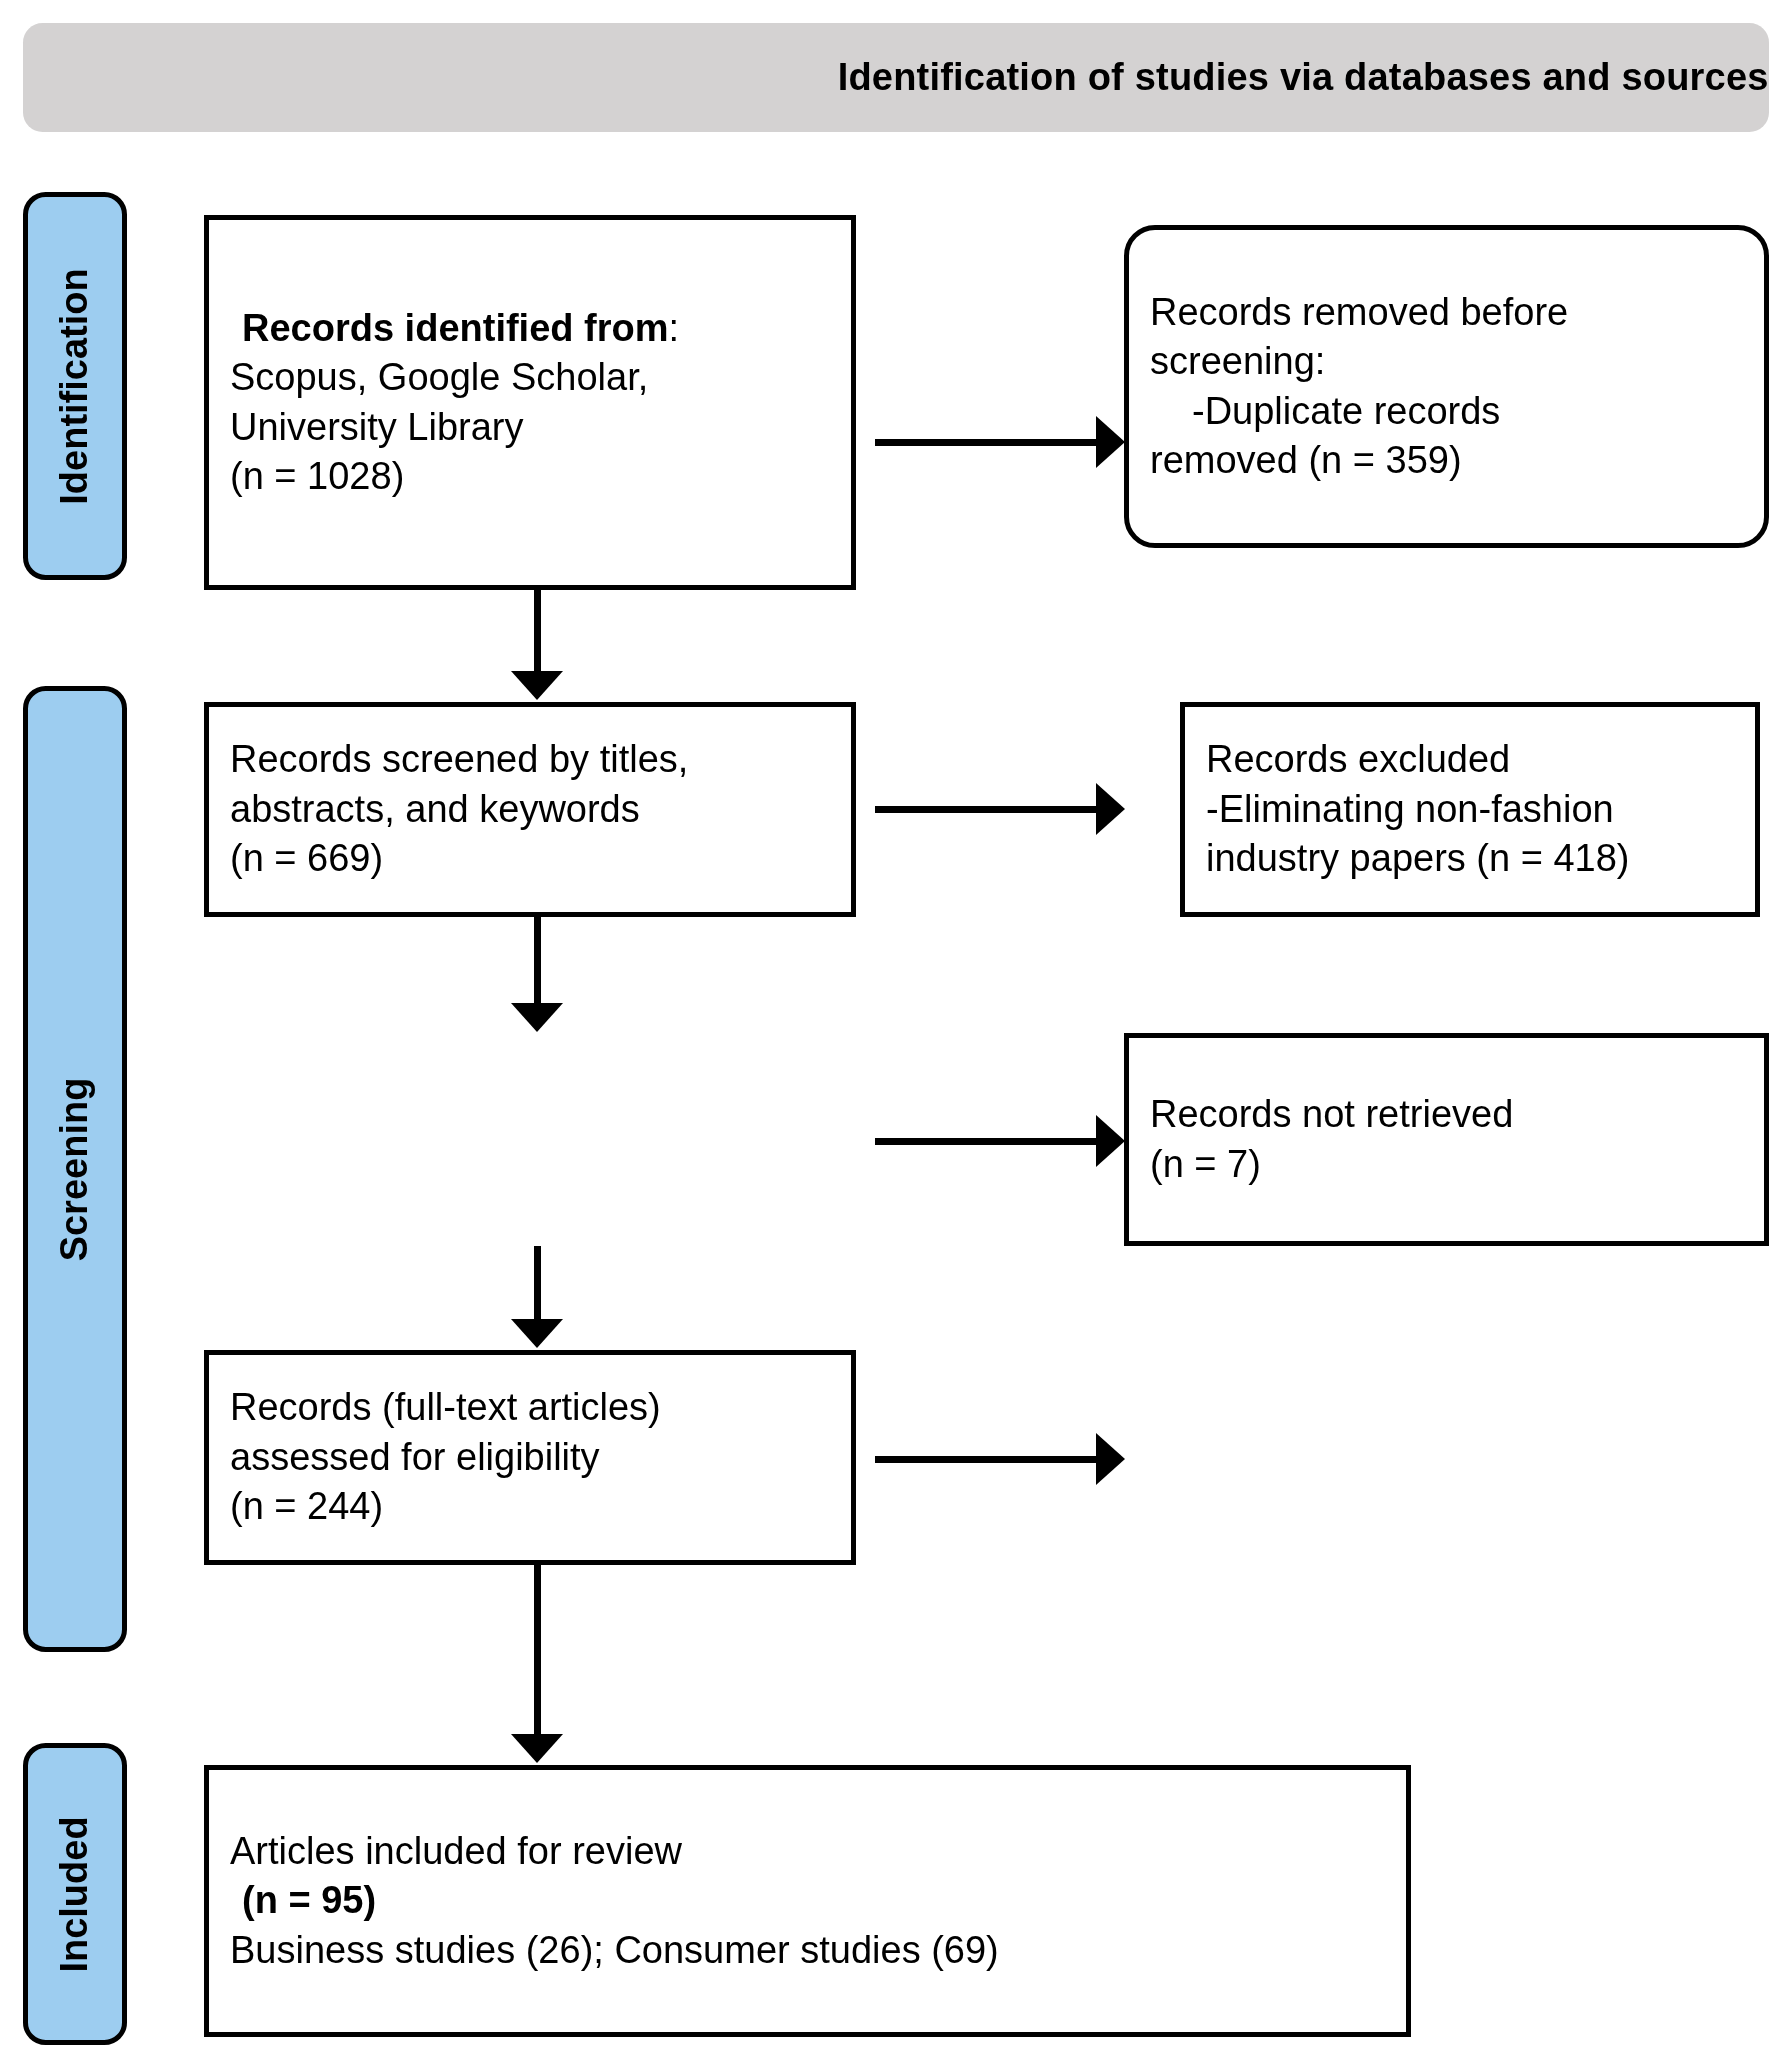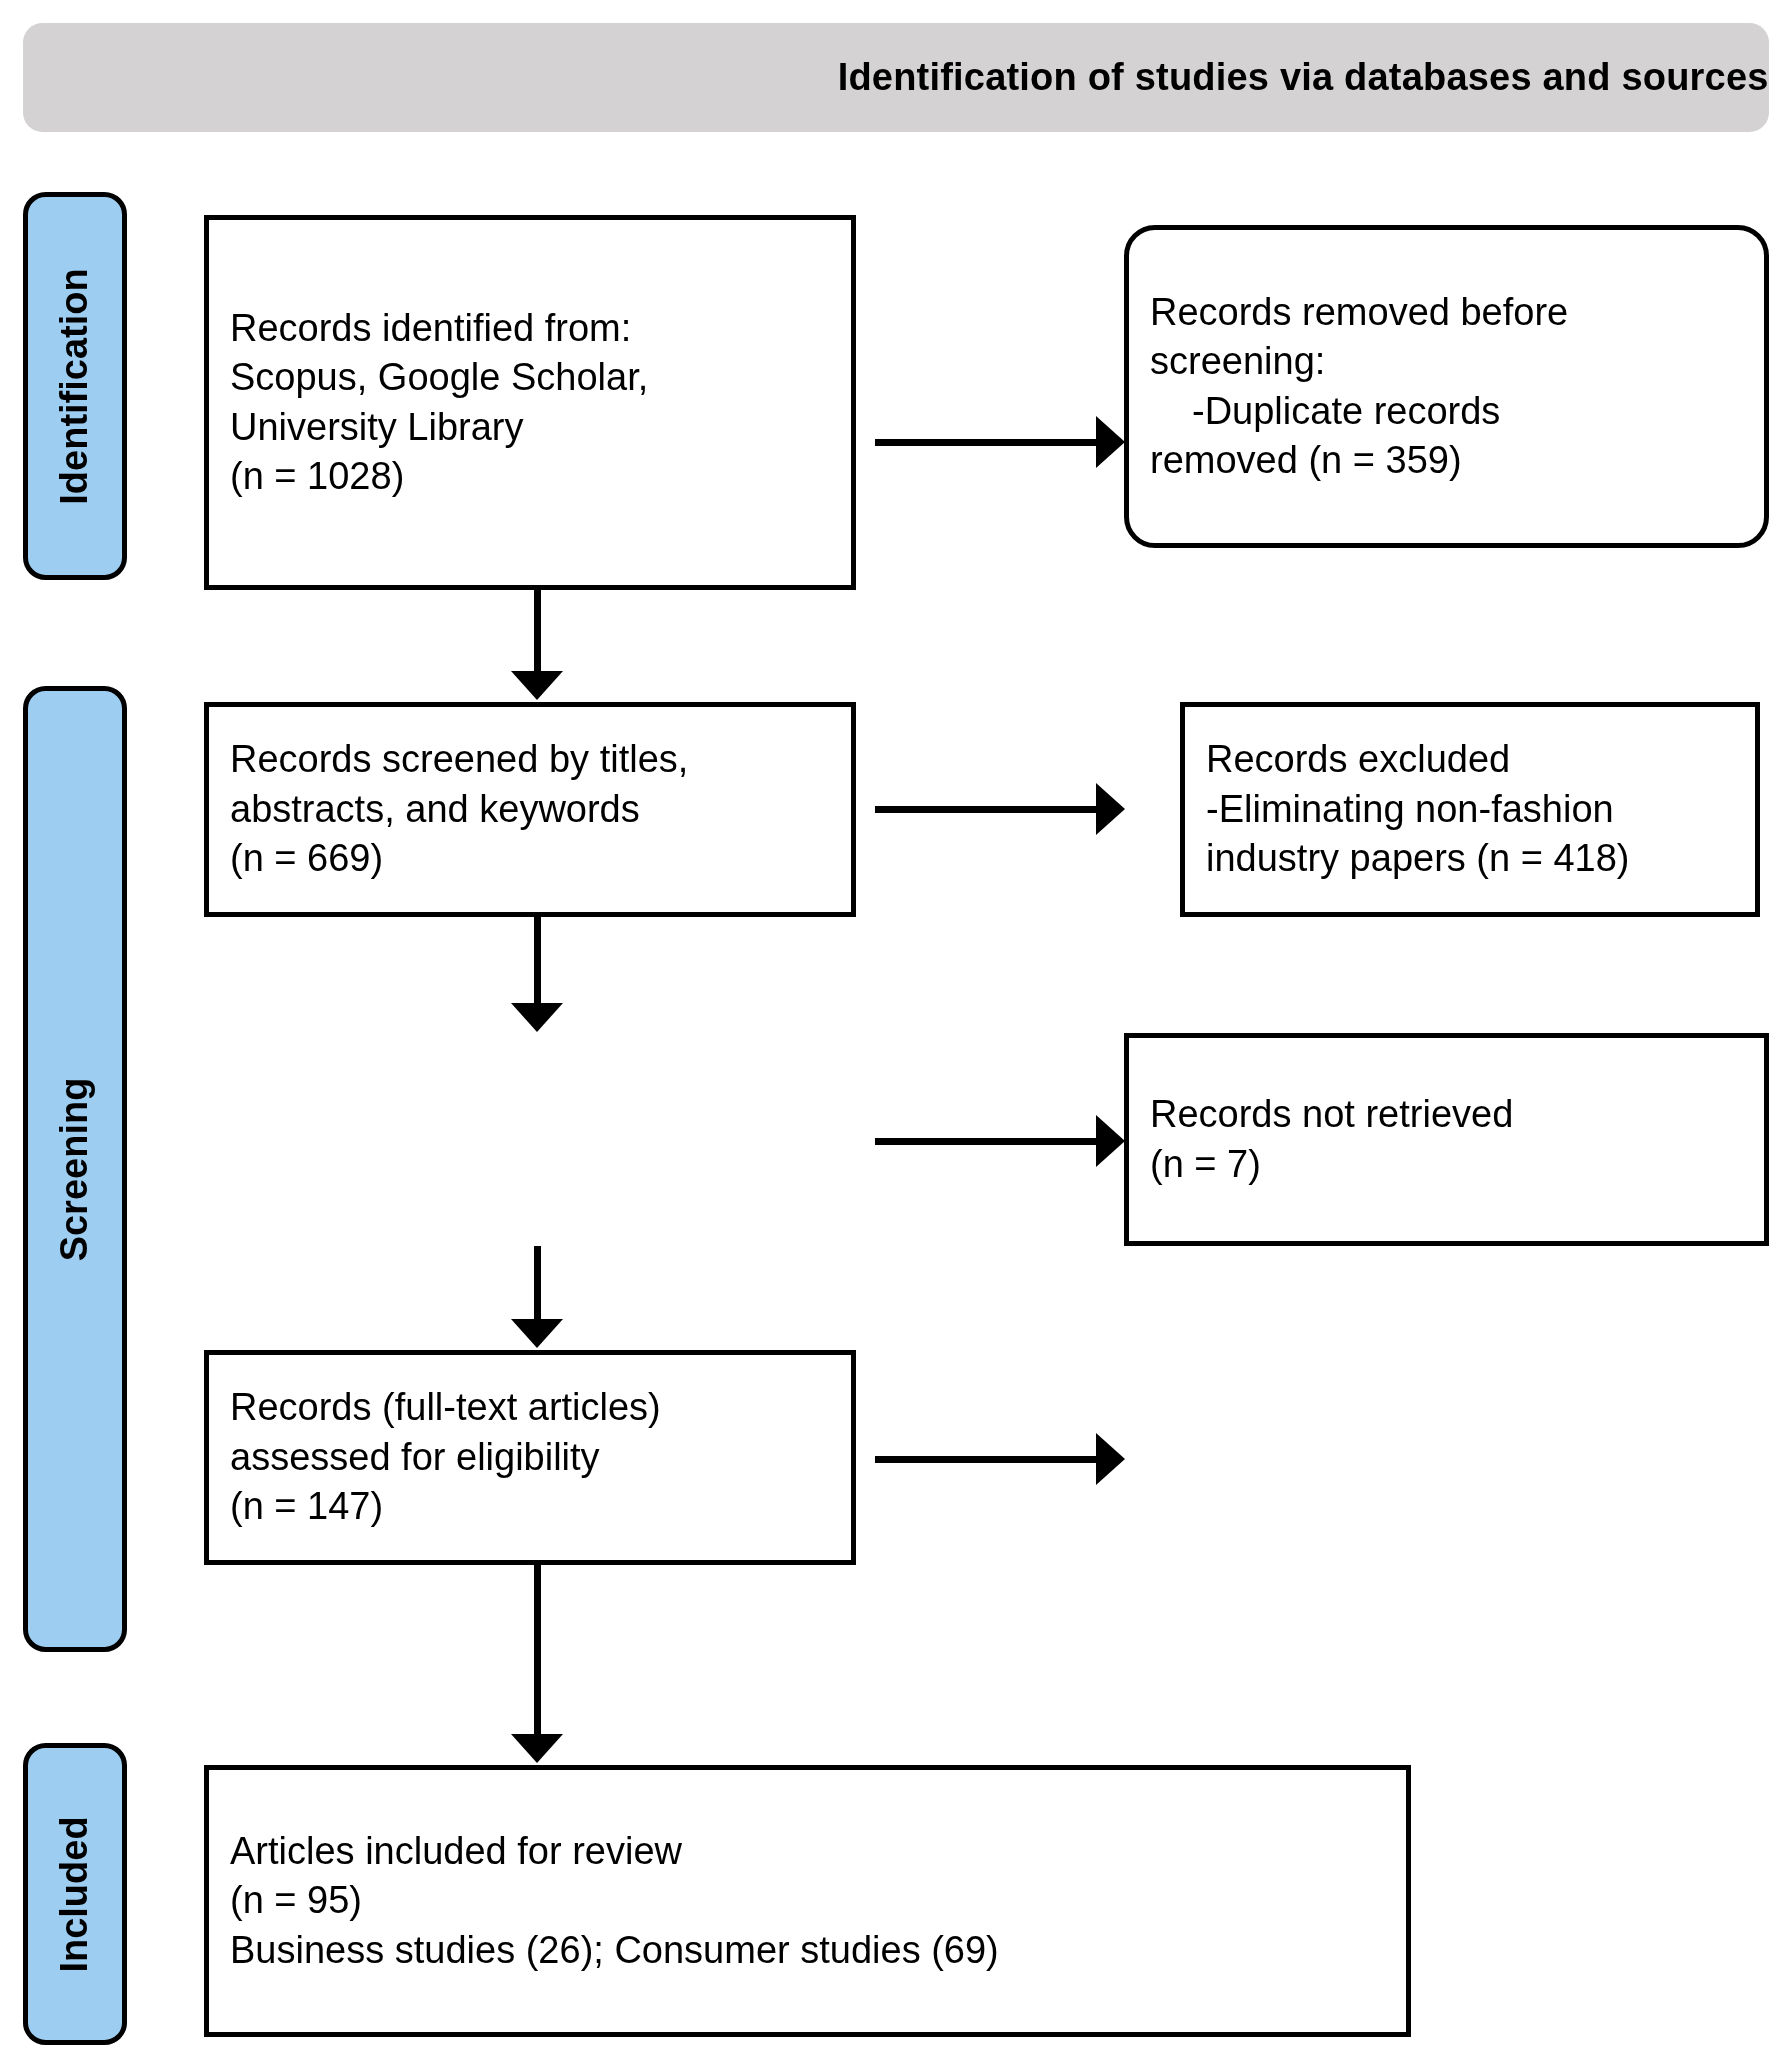--- a/index.html
+++ b/index.html
@@ -72,21 +72,21 @@
     align-items: center;
   }
   .flow-box-text {
     font-size: 38px;
     line-height: 1.30;
     color: #000000;
     padding: 0 21px;
     width: 100%;
     white-space: pre-line;
   }
-  .flow-box-text b { font-weight: normal; }
+  .flow-box-text b { font-weight: bold; margin-left: 12px; }
   .indent { display: inline-block; width: 42px; }
 
   
   #box-identified   { left: 204px;  top: 215px;  width: 652px;  height: 375px; }
   #box-removed      { left: 1124px; top: 225px;  width: 645px;  height: 323px; border-radius: 31px; }
   #box-screened     { left: 204px;  top: 702px;  width: 652px;  height: 215px; justify-content: center; }
   #box-excluded-1   { left: 1180px; top: 702px;  width: 580px;  height: 215px; justify-content: flex-end; }
   #box-sought       { left: 204px;  top: 1033px; width: 652px;  height: 213px; }
   #box-not-retrieved{ left: 1124px; top: 1033px; width: 645px;  height: 213px; }
   #box-eligibility  { left: 204px;  top: 1350px; width: 652px;  height: 215px; }
@@ -184,21 +184,21 @@
 
 
   <div class="flow-box" id="box-not-retrieved">
     <div class="flow-box-text">Records not retrieved
 (n = 7)</div>
   </div>
 
   <div class="flow-box" id="box-eligibility">
     <div class="flow-box-text">Records (full-text articles)
 assessed for eligibility
-(n = 147)</div>
+(n = 244)</div>
   </div>
 
 
   <div class="flow-box" id="box-included">
     <div class="flow-box-text"><span>Articles included for review</span>
 <b>(n = 95)</b>
 <span>Business studies (26); Consumer studies (69)</span></div>
   </div>
 
   <div class="arrow-v" id="arrow-v-1"></div>

